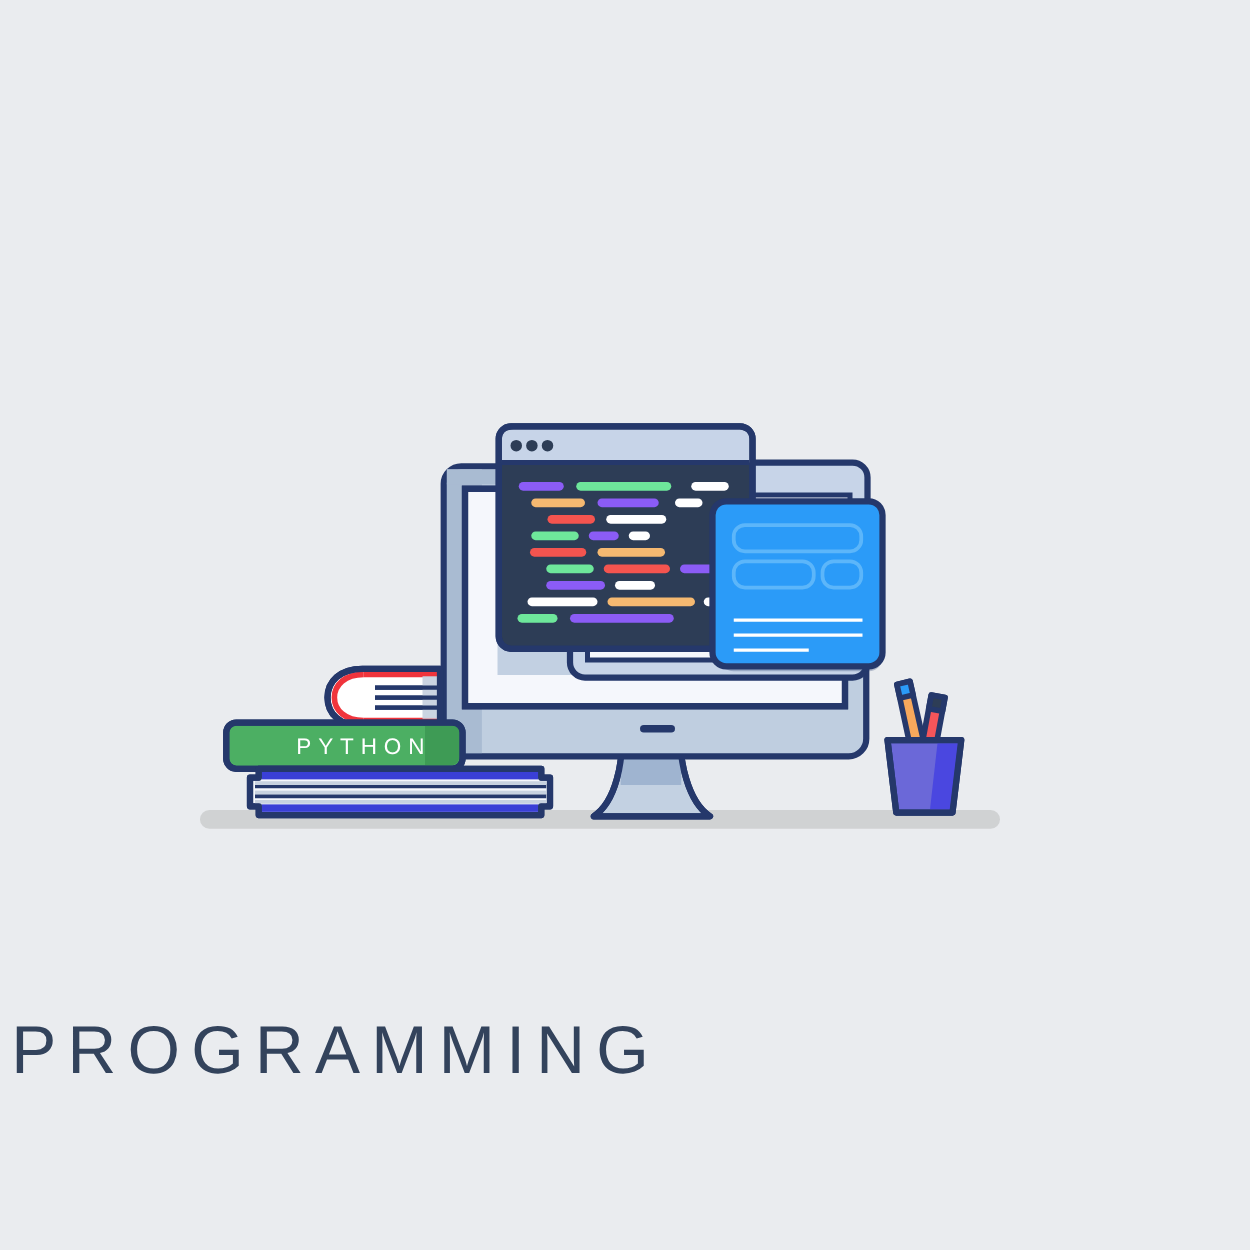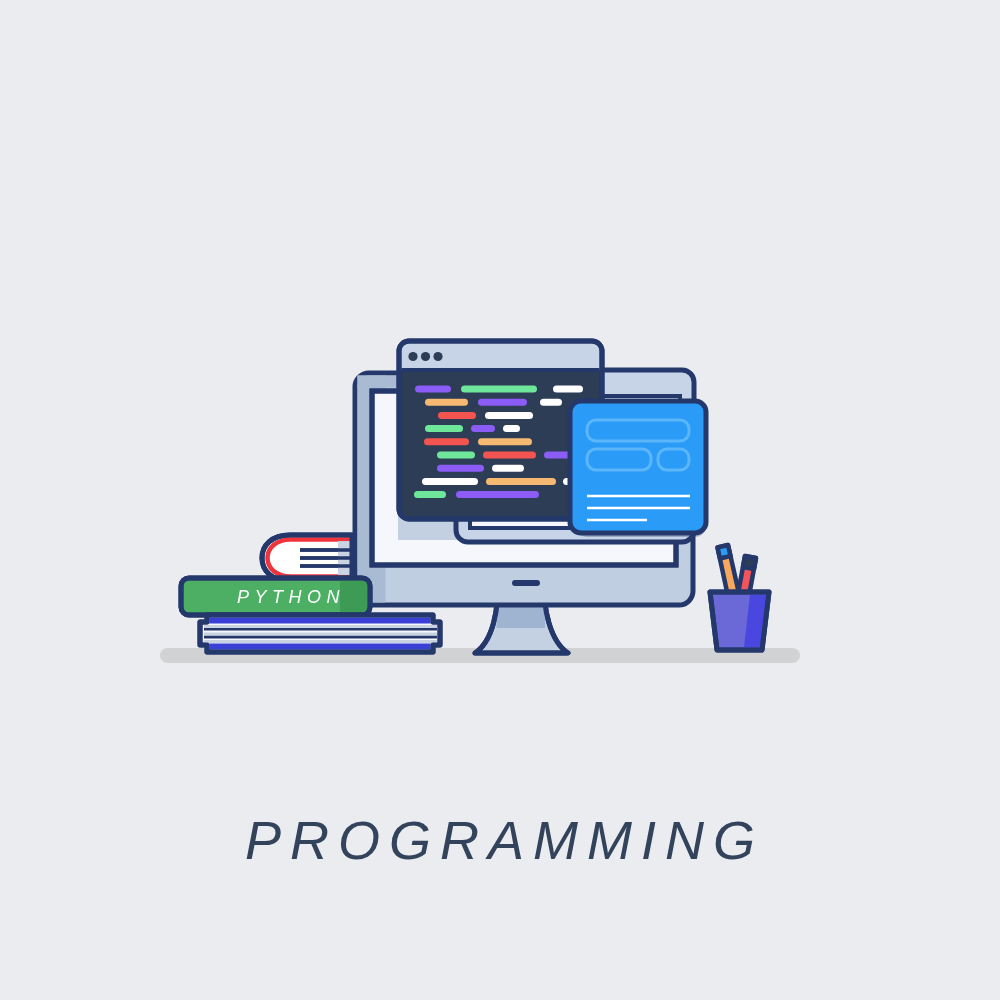--- a/index.html
+++ b/index.html
@@ -10,35 +10,34 @@
     width: 1000px;
     height: 1000px;
     background: #EAECEF;
     font-family: "Liberation Sans", sans-serif;
     overflow: hidden;
   }
   #scene {
     position: relative;
     width: 1000px;
     height: 1000px;
-    font-style: italic;
   }
   #illustration {
     position: absolute;
     left: 0;
     top: 0;
     width: 1000px;
     height: 1000px;
   }
   #caption {
     position: absolute;
     left: 0;
     top: 800px;
     width: 1000px;
-    text-align: center;
+    text-align: left;
     font-family: "Liberation Sans", sans-serif;
     font-size: 54px;
     font-weight: 400;
     letter-spacing: 9px;
     color: #33435C;
     text-indent: 9px;
     line-height: 80px;
     user-select: none;
   }
 </style>

